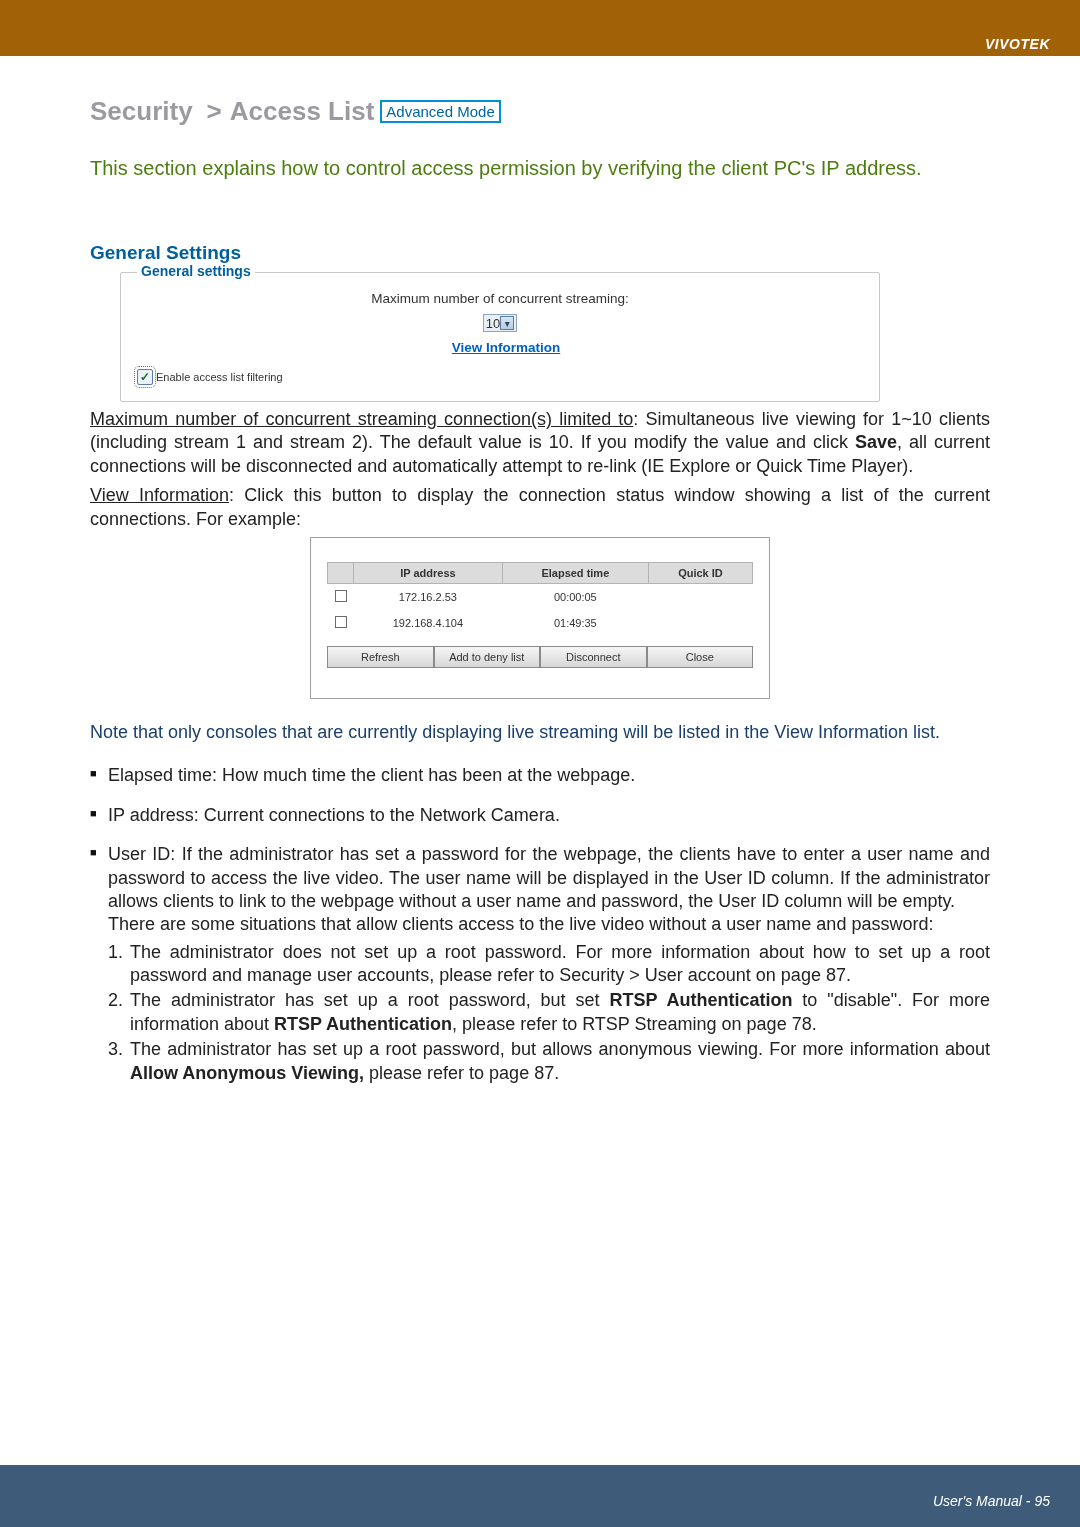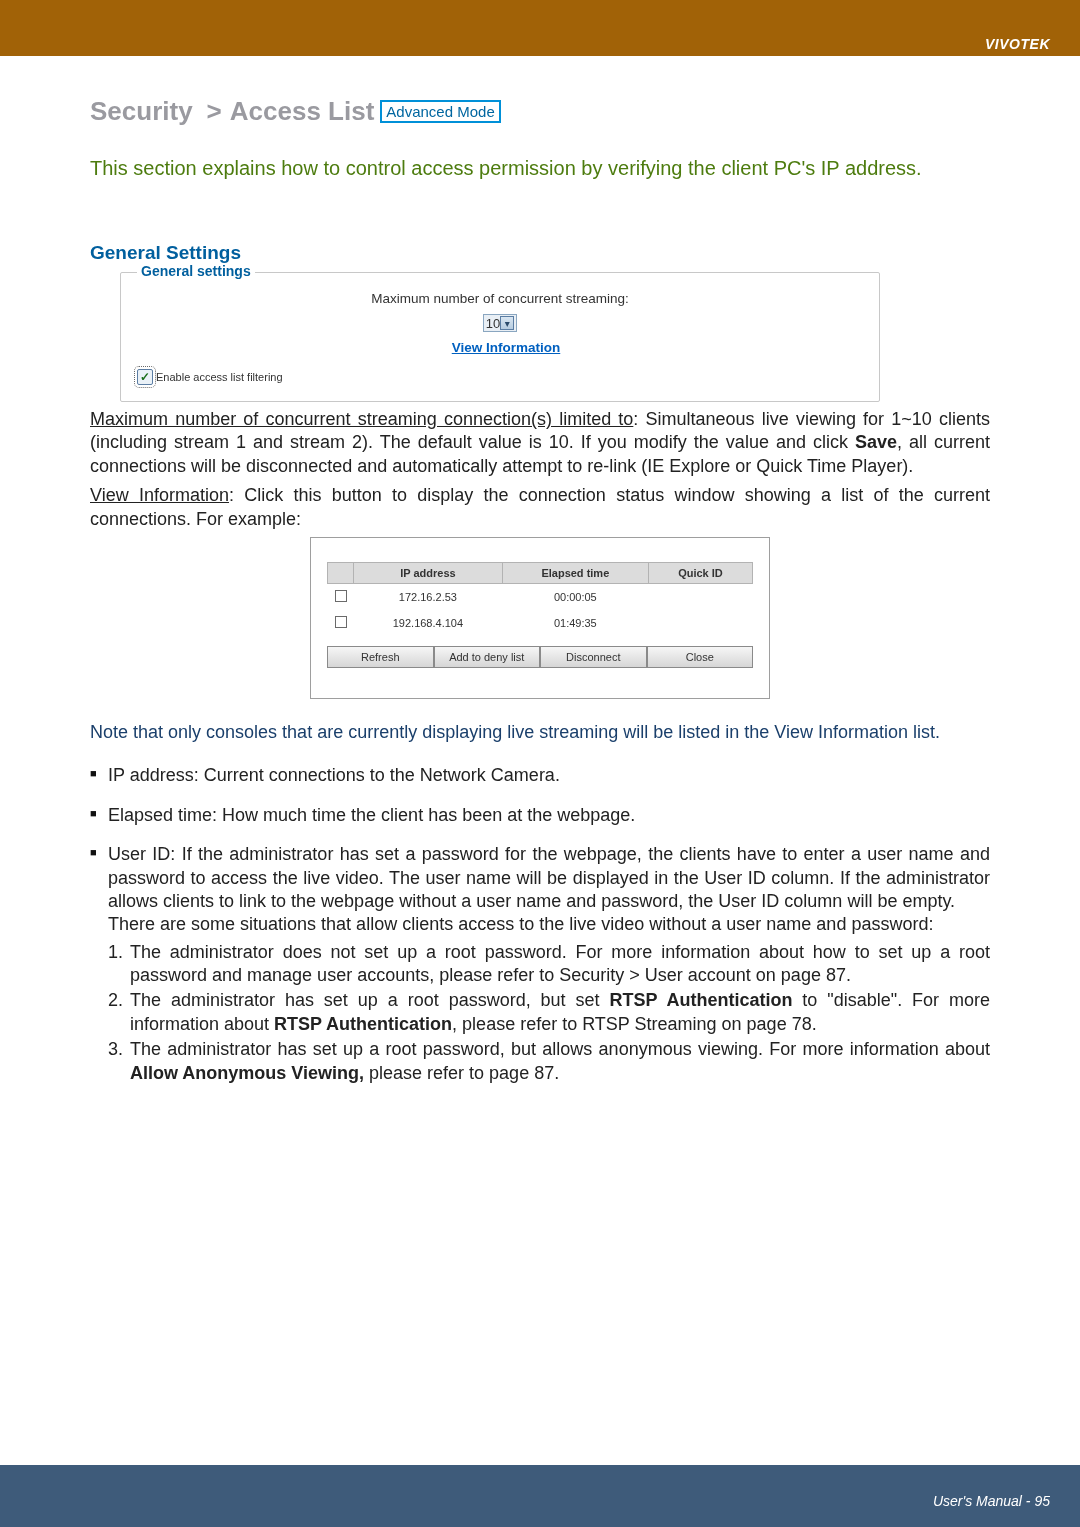--- a/index.html
+++ b/index.html
@@ -298,22 +298,22 @@
         <div class="b">Refresh</div>
         <div class="b">Add to deny list</div>
         <div class="b">Disconnect</div>
         <div class="b">Close</div>
       </div>
     </div>
 
     <p class="note-navy">Note that only consoles that are currently displaying live streaming will be listed in the View Information list.</p>
 
     <div class="bullets">
+      <div class="bul">Elapsed time: How much time the client has been at the webpage.</div>
       <div class="bul">IP address: Current connections to the Network Camera.</div>
-      <div class="bul">Elapsed time: How much time the client has been at the webpage.</div>
       <div class="bul">User ID: If the administrator has set a password for the webpage, the clients have to enter a user name and password to access the live video. The user name will be displayed in the User ID column. If  the administrator allows clients to link to the webpage without a user name and password, the User ID column will be empty.</div>
     </div>
 
     <p class="sub-p">There are some situations that allow clients access to the live video without a user name and password:</p>
     <div class="ol-list">
       <div class="ol-item"><span class="num">1.</span><span class="cont">The administrator does not set up a root password. For more information about how to set up a root password and manage user accounts, please refer to Security &gt; User account on page 87.</span></div>
       <div class="ol-item"><span class="num">2.</span><span class="cont"><span>The administrator has set up a root password, but set </span><b>RTSP Authentication</b><span> to "disable". For more information about </span><b>RTSP Authentication</b><span>, please refer to RTSP Streaming on page 78.</span></span></div>
       <div class="ol-item"><span class="num">3.</span><span class="cont"><span>The administrator has set up a root password, but allows anonymous viewing. For more information about </span><b>Allow Anonymous Viewing,</b><span> please refer to page 87.</span></span></div>
     </div>
   </div>

